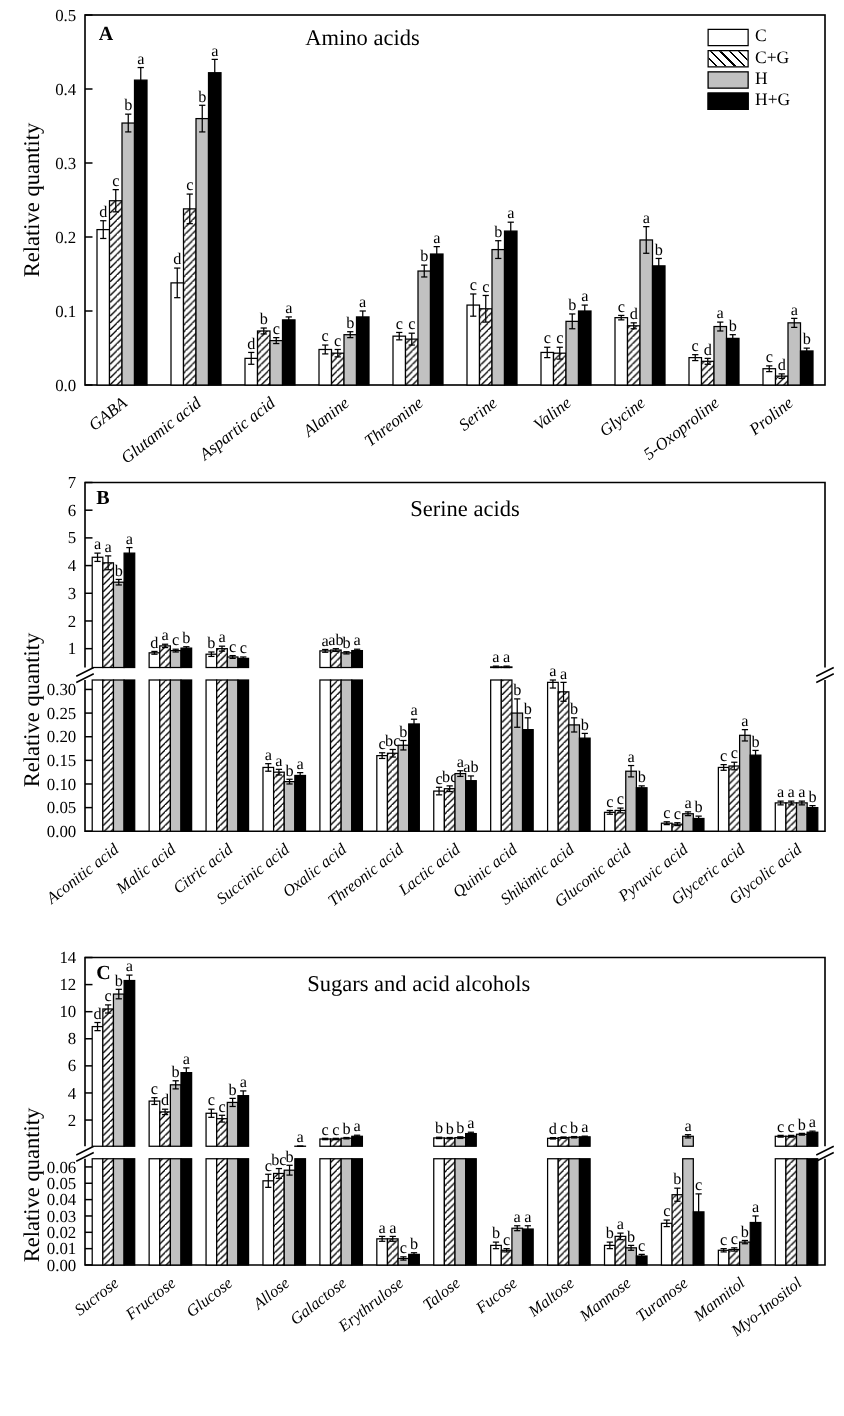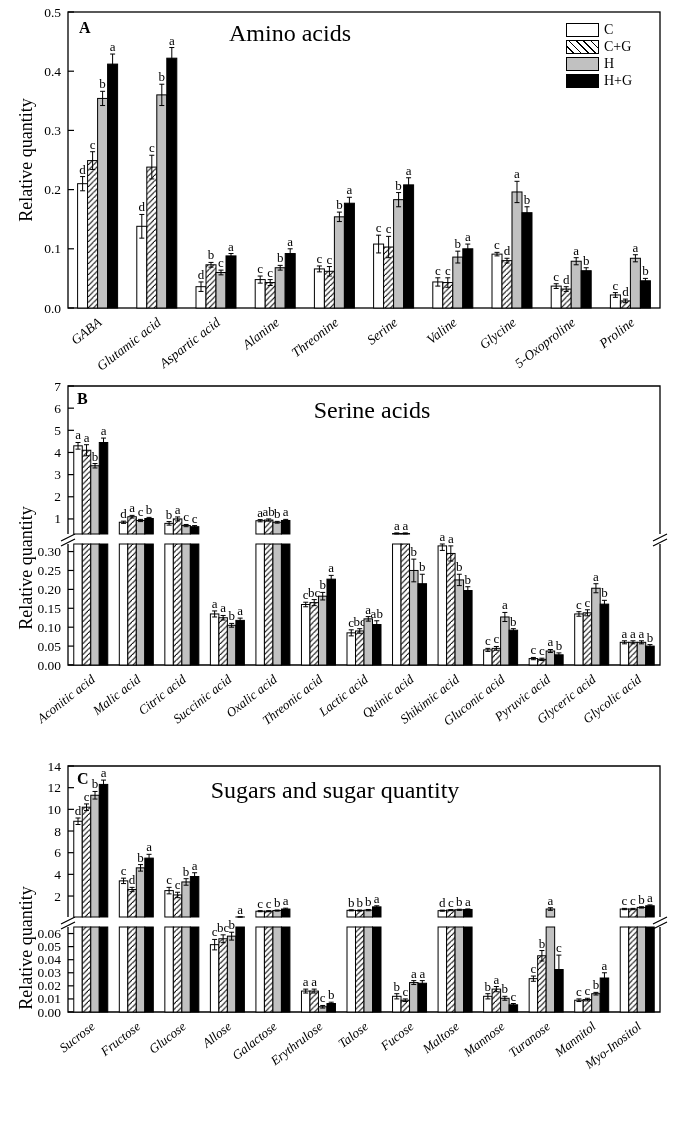--- a/index.html
+++ b/index.html
@@ -1,20 +1,20 @@
 <!DOCTYPE html>
 <html><head>
 <meta charset="utf-8">
 <style>
   html,body{margin:0;padding:0;background:#fff;}
   .figure{position:relative;width:675px;height:1133px;background:#fff;
           font-family:"Liberation Serif","DejaVu Serif",serif;color:#000;overflow:hidden;}
   .figure svg{position:absolute;left:0;overflow:visible;}
   .panel-letter{position:absolute;font-weight:bold;font-size:16px;}
-  .panel-title{position:absolute;font-size:24px;transform:translateX(-50%);white-space:nowrap;}
+  .panel-title{position:absolute;font-size:18px;transform:translateX(-50%);white-space:nowrap;}
   .ylabel{position:absolute;font-size:18px;white-space:nowrap;transform:translate(-50%,-50%) rotate(-90deg);}
   .legend{position:absolute;left:566px;top:21px;}
   .legend-row{display:flex;align-items:center;height:17px;}
   .swatch{width:31px;height:12px;border:1px solid #000;flex:0 0 auto;}
   .swatch.white{background:#fff;}
   .swatch.hatch{background:repeating-linear-gradient(45deg,#fff 0 4px,#000 4px 5.2px);}
   .swatch.gray{background:#c1c1c1;}
   .swatch.black{background:#000;}
   .legend-label{margin-left:5px;font-size:14px;line-height:1;}
   text{font-family:"Liberation Serif","DejaVu Serif",serif;}
@@ -941,16 +941,16 @@
       <line x1="601.9423076923077" y1="223.23076923076923" x2="606.9423076923077" y2="223.23076923076923" stroke="#000" stroke-width="1"></line>
       <text x="604.4423076923077" y="209.76923076923077" text-anchor="middle" font-size="13">a</text>
       <rect x="645.7307692307693" y="167" width="8.5" height="85" fill="#000000" stroke="#000" stroke-width="1"></rect>
       <rect x="645.7307692307693" y="145.78471474703983" width="8.5" height="11.215285252960172" fill="#000000" stroke="#000" stroke-width="1"></rect>
       <line x1="649.9807692307693" y1="144.9178327951202" x2="649.9807692307693" y2="146.65159669895945" stroke="#000" stroke-width="1"></line>
       <line x1="647.4807692307693" y1="144.9178327951202" x2="652.4807692307693" y2="144.9178327951202" stroke="#000" stroke-width="1"></line>
       <line x1="647.4807692307693" y1="146.65159669895945" x2="652.4807692307693" y2="146.65159669895945" stroke="#000" stroke-width="1"></line>
       <text x="649.9807692307693" y="141.9178327951202" text-anchor="middle" font-size="13">a</text>
     </svg>
   <div class="panel-letter" style="left:77px;top:770px">C</div>
-  <div class="panel-title" style="left:335px;top:777px">Sugars and sugar quantity</div>
+  <div class="panel-title" style="left:335px;top:777px">Sugars and acid alcohols</div>
   <div class="ylabel" style="left:26px;top:948px">Relative quantity</div>
 
 </div>
 
 </body></html>

